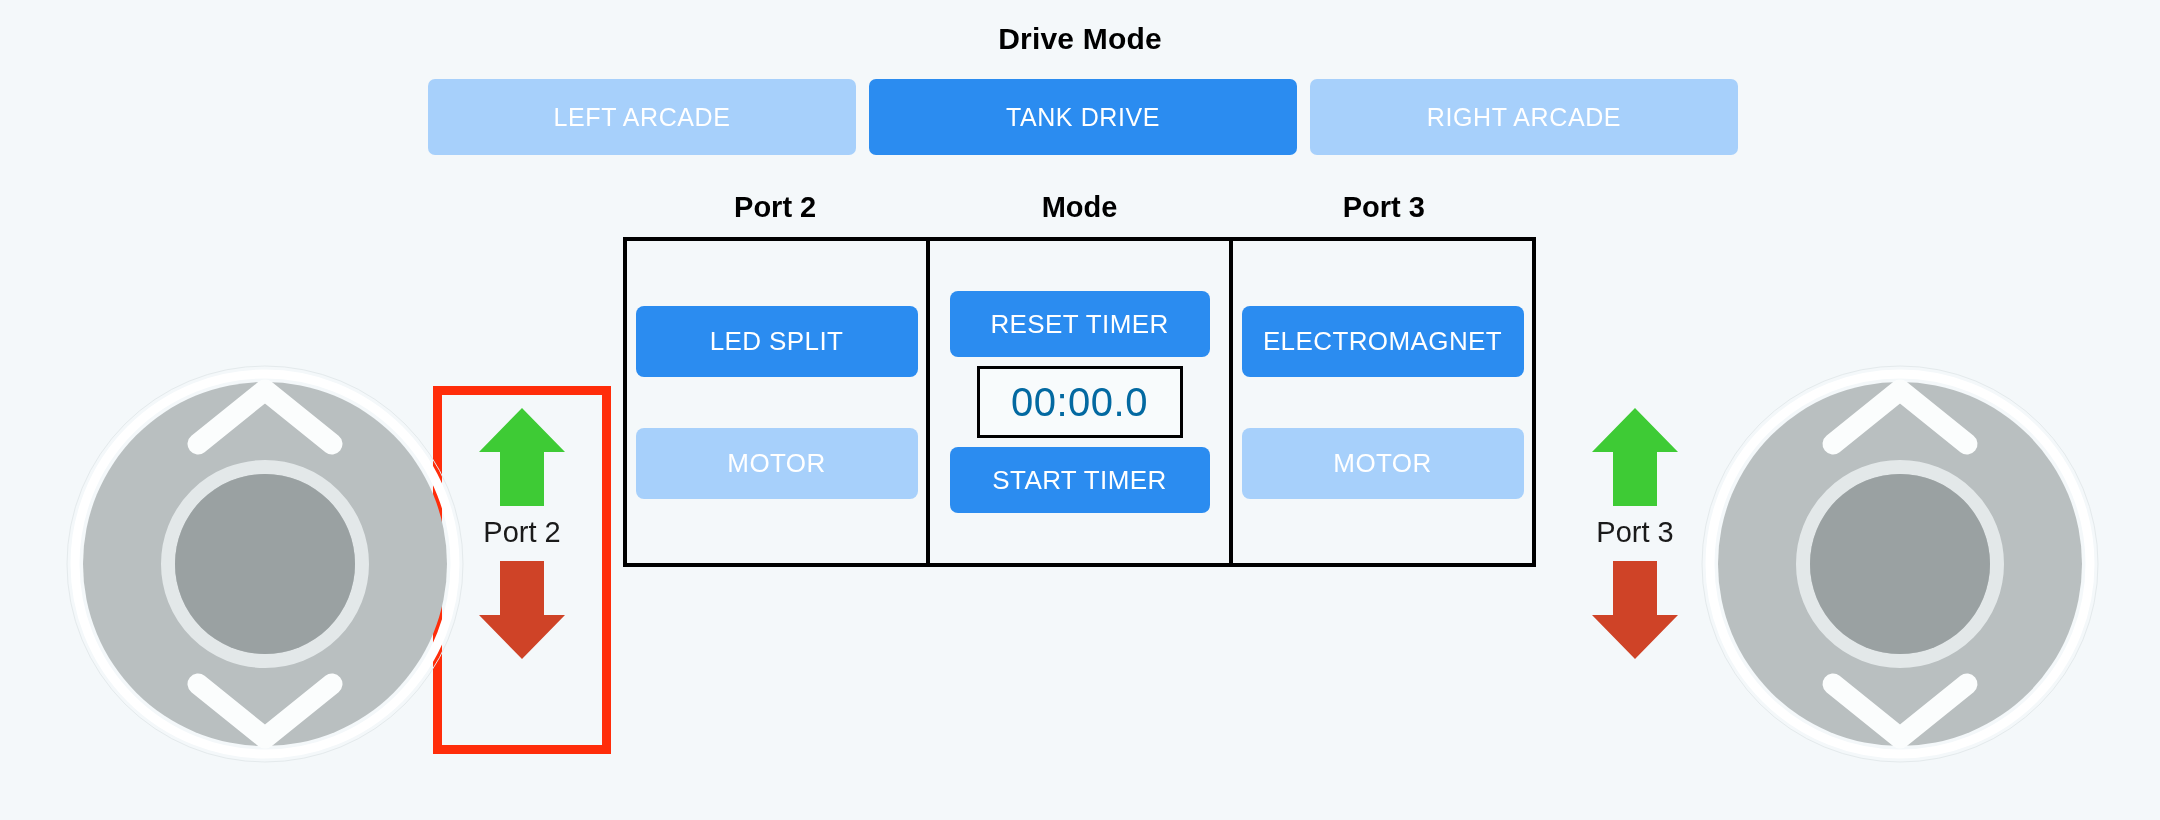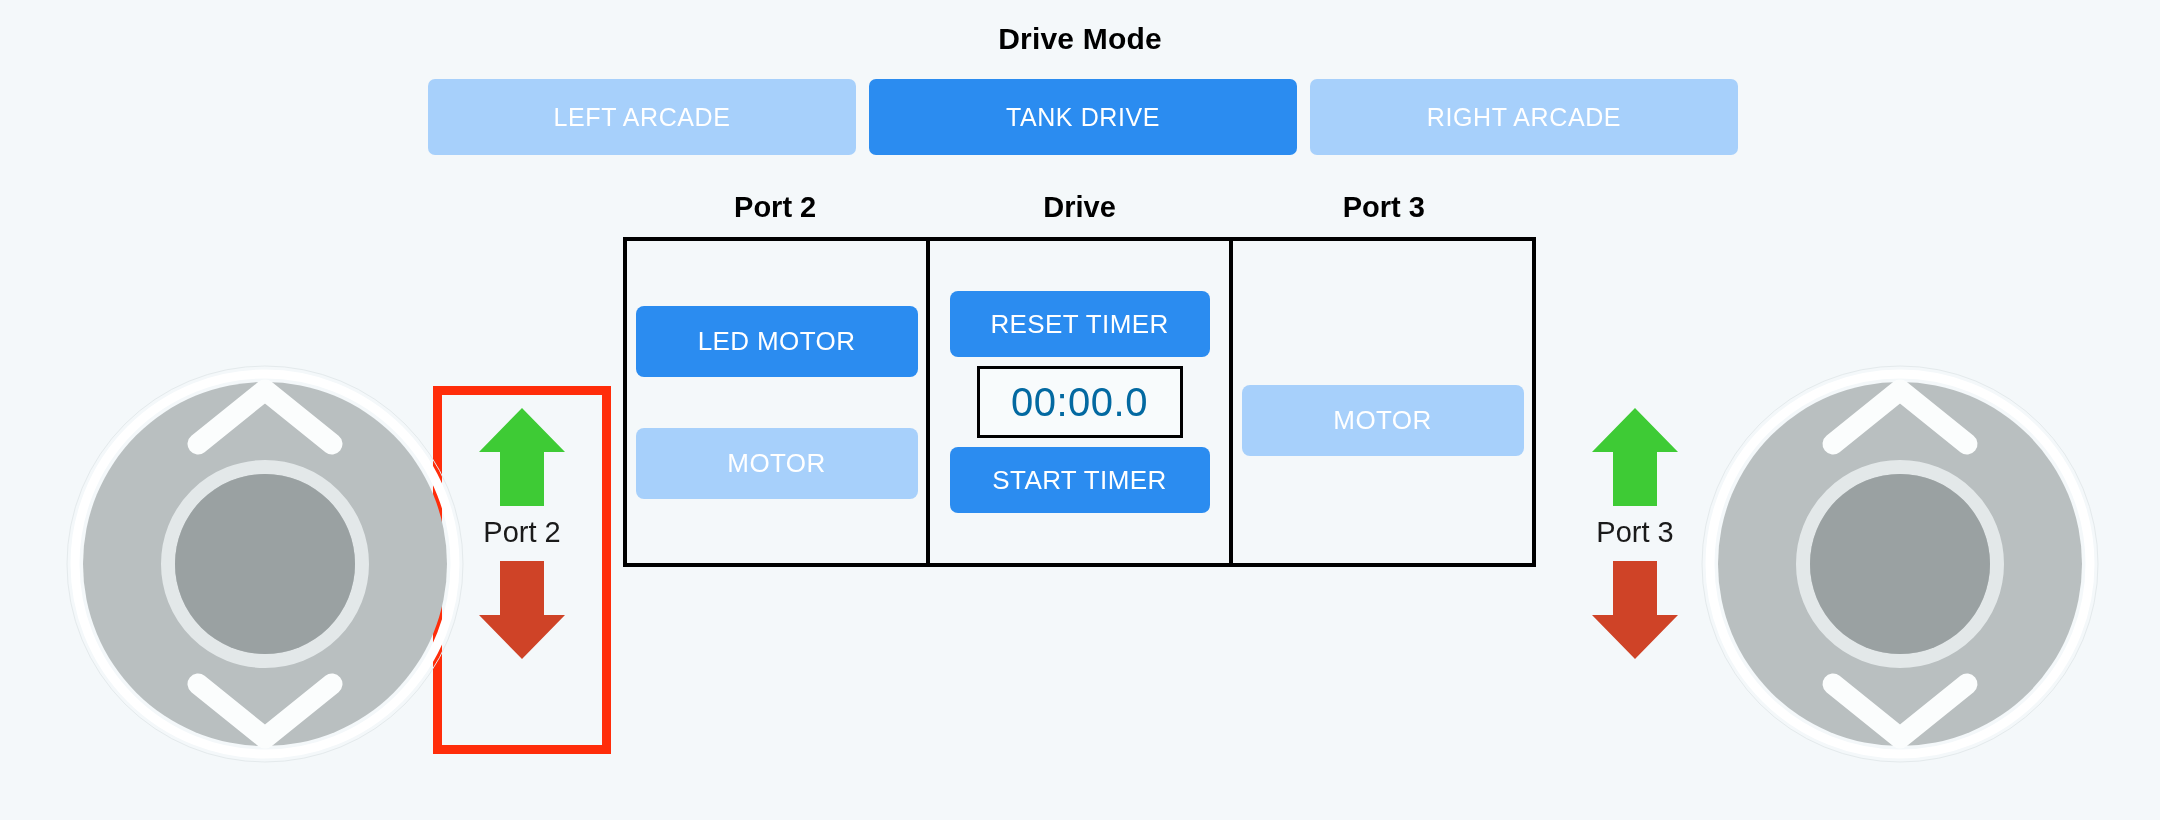--- a/index.html
+++ b/index.html
@@ -223,43 +223,44 @@
   <div class="drive-title">Drive Mode</div>
 
   <div class="mode-row">
     <button class="mode-btn">LEFT ARCADE</button>
     <button class="mode-btn active">TANK DRIVE</button>
     <button class="mode-btn">RIGHT ARCADE</button>
   </div>
 
   <div class="panel-headers">
     <div class="panel-header">Port 2</div>
-    <div class="panel-header">Drive</div>
+    <div class="panel-header">Mode</div>
     <div class="panel-header">Port 3</div>
   </div>
 
   <div class="panel-box">
 
     <div class="panel-cell">
       <div class="cell-stack">
-        <button class="dev-btn">LED MOTOR</button>
+        <button class="dev-btn">LED SPLIT</button>
         <button class="dev-btn inactive">MOTOR</button>
       </div>
     </div>
 
     <div class="panel-cell">
       <div class="timer-stack">
         <button class="timer-btn">RESET TIMER</button>
         <div class="timer-display">00:00.0</div>
         <button class="timer-btn">START TIMER</button>
       </div>
     </div>
 
     <div class="panel-cell">
       <div class="cell-stack">
+        <button class="dev-btn">ELECTROMAGNET</button>
         <button class="dev-btn inactive">MOTOR</button>
       </div>
     </div>
 
   </div>
 
   <div class="arrow-group" id="arrow-group-left">
     <button class="arrow-btn">
       <svg viewBox="0 0 90 106">
         <polygon points="45,4 88,48 67,48 67,102 23,102 23,48 2,48" fill="#3ecb35"></polygon>

